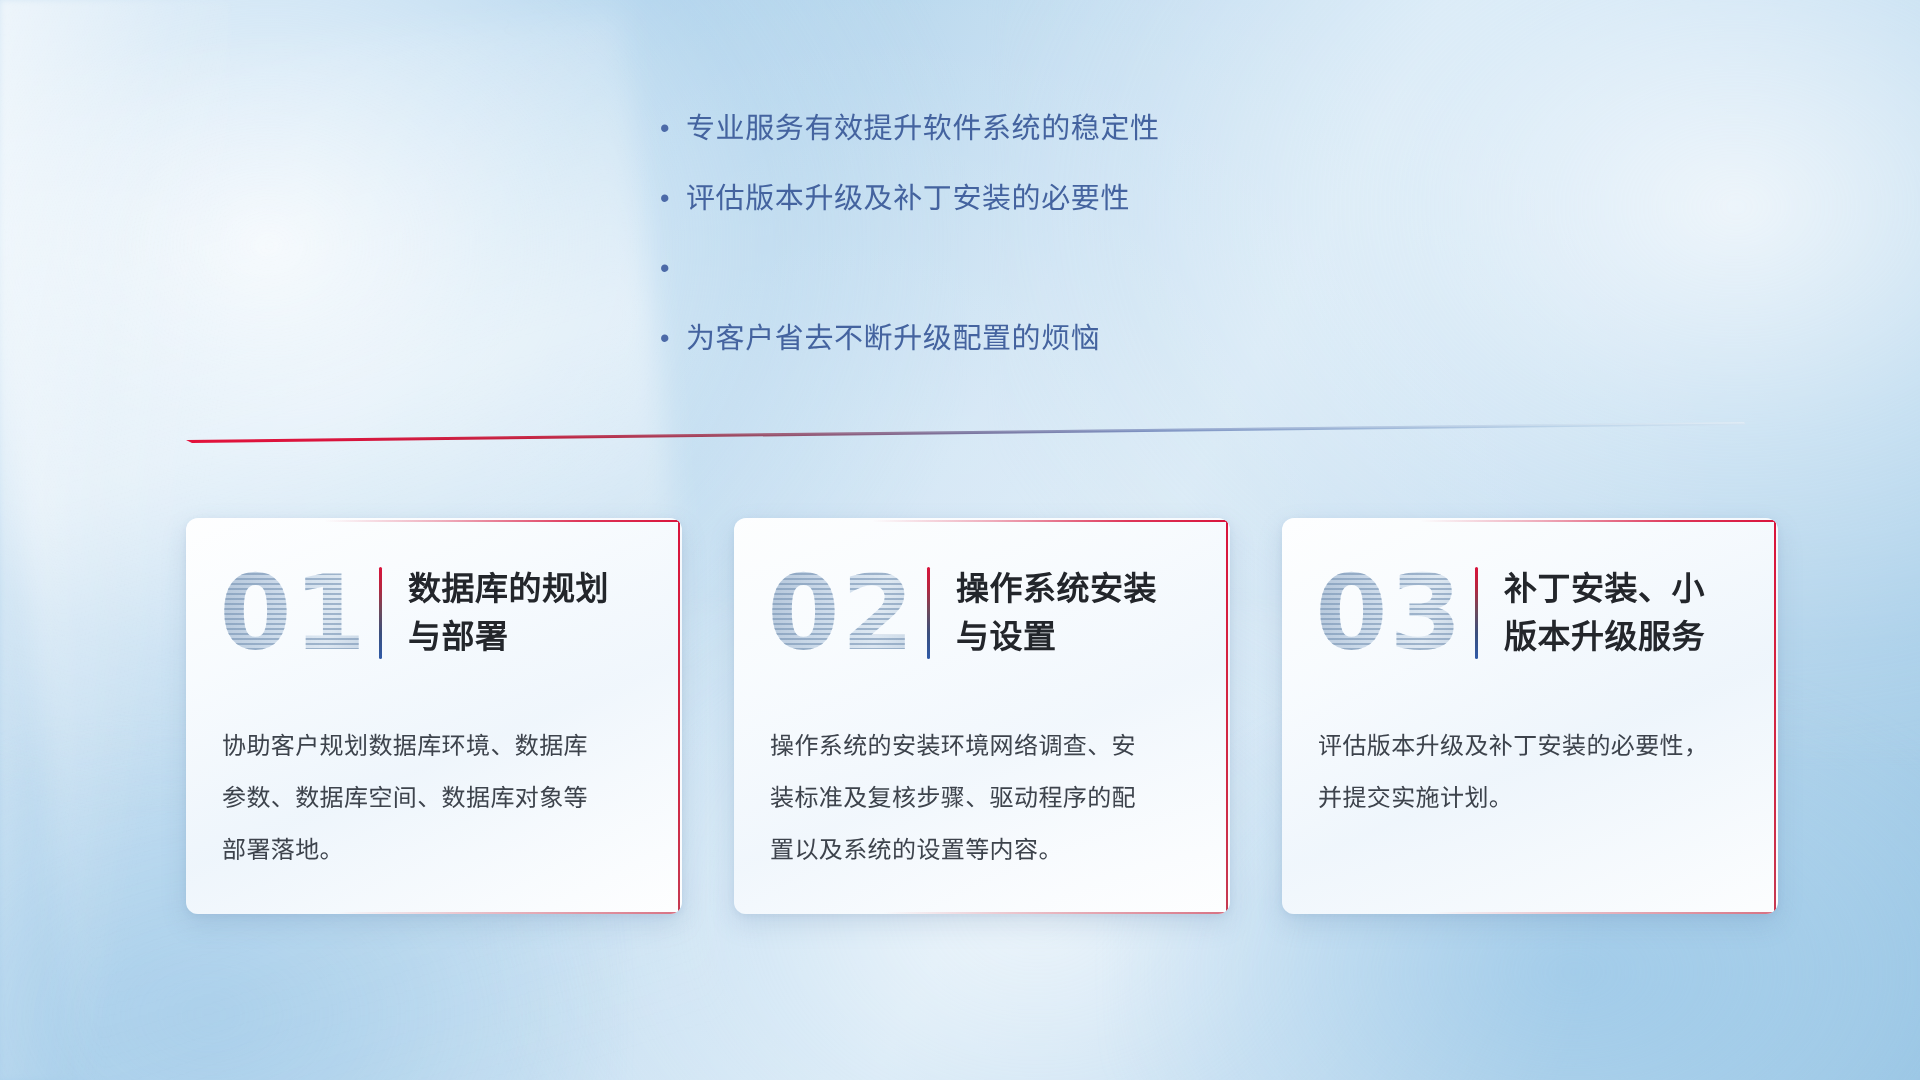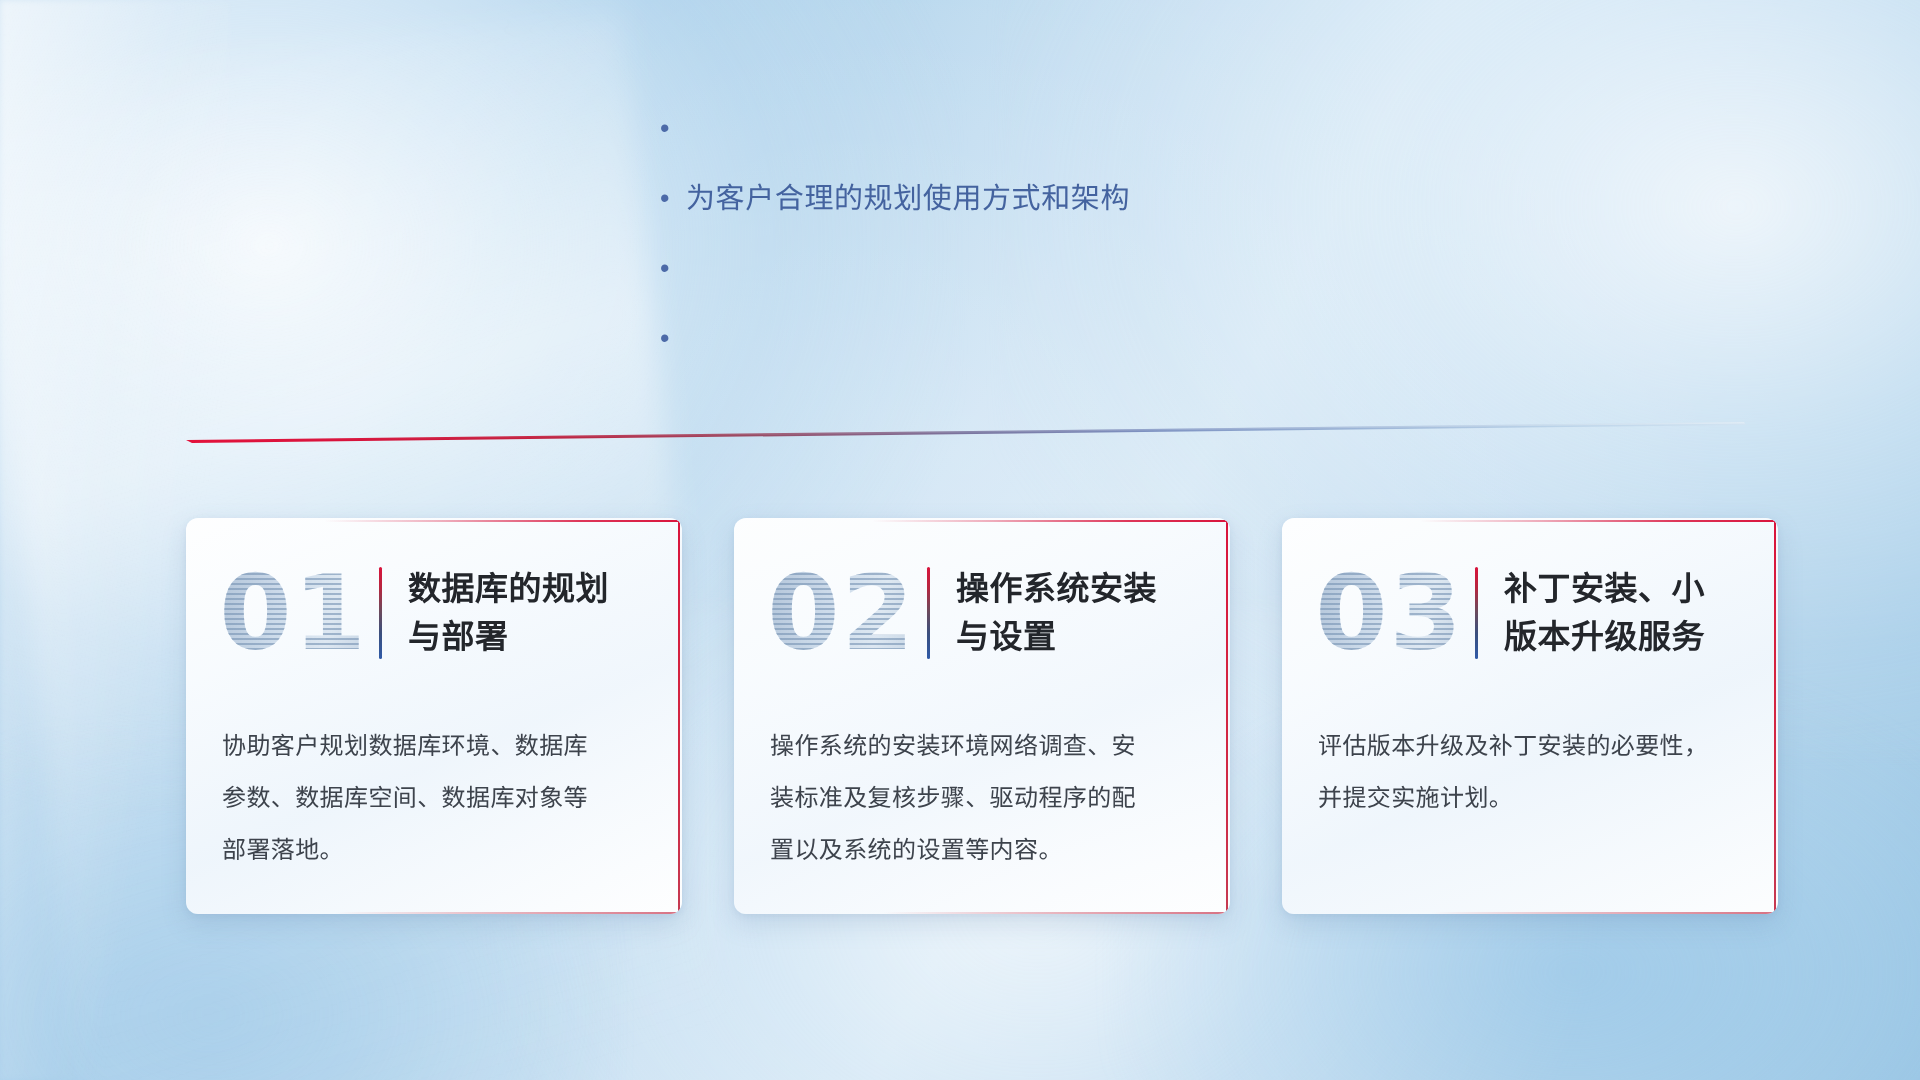--- a/index.html
+++ b/index.html
@@ -329,33 +329,35 @@
   <div class="bg-cool-br"></div>
   <div class="bg-stripe-diag"></div>
   <div class="bg-stripe-l"></div>
   <div class="bg-vignette"></div>
 </div>
 
 <div class="bullets">
 
   <div class="bullet-row">
     <span class="bullet-dot">•</span>
+    <span class="bullet-text">专业服务有效提升软件系统的稳定性</span>
   </div>
 
   <div class="bullet-row">
     <span class="bullet-dot">•</span>
-    <span class="bullet-text">为客户合理的规划使用方式和架构</span>
+    <span class="bullet-text">评估版本升级及补丁安装的必要性</span>
   </div>
 
   <div class="bullet-row">
     <span class="bullet-dot">•</span>
   </div>
 
   <div class="bullet-row">
     <span class="bullet-dot">•</span>
+    <span class="bullet-text">为客户省去不断升级配置的烦恼</span>
   </div>
 
 </div>
 
 <div class="divider-wrap">
   <svg class="divider-shape" viewBox="0 0 1560 22" preserveAspectRatio="none">
     <defs>
       <linearGradient id="divGrad" x1="0" y1="0" x2="1" y2="0">
         <stop offset="0%" stop-color="#e3123b"></stop>
         <stop offset="10%" stop-color="#d8123b"></stop>

